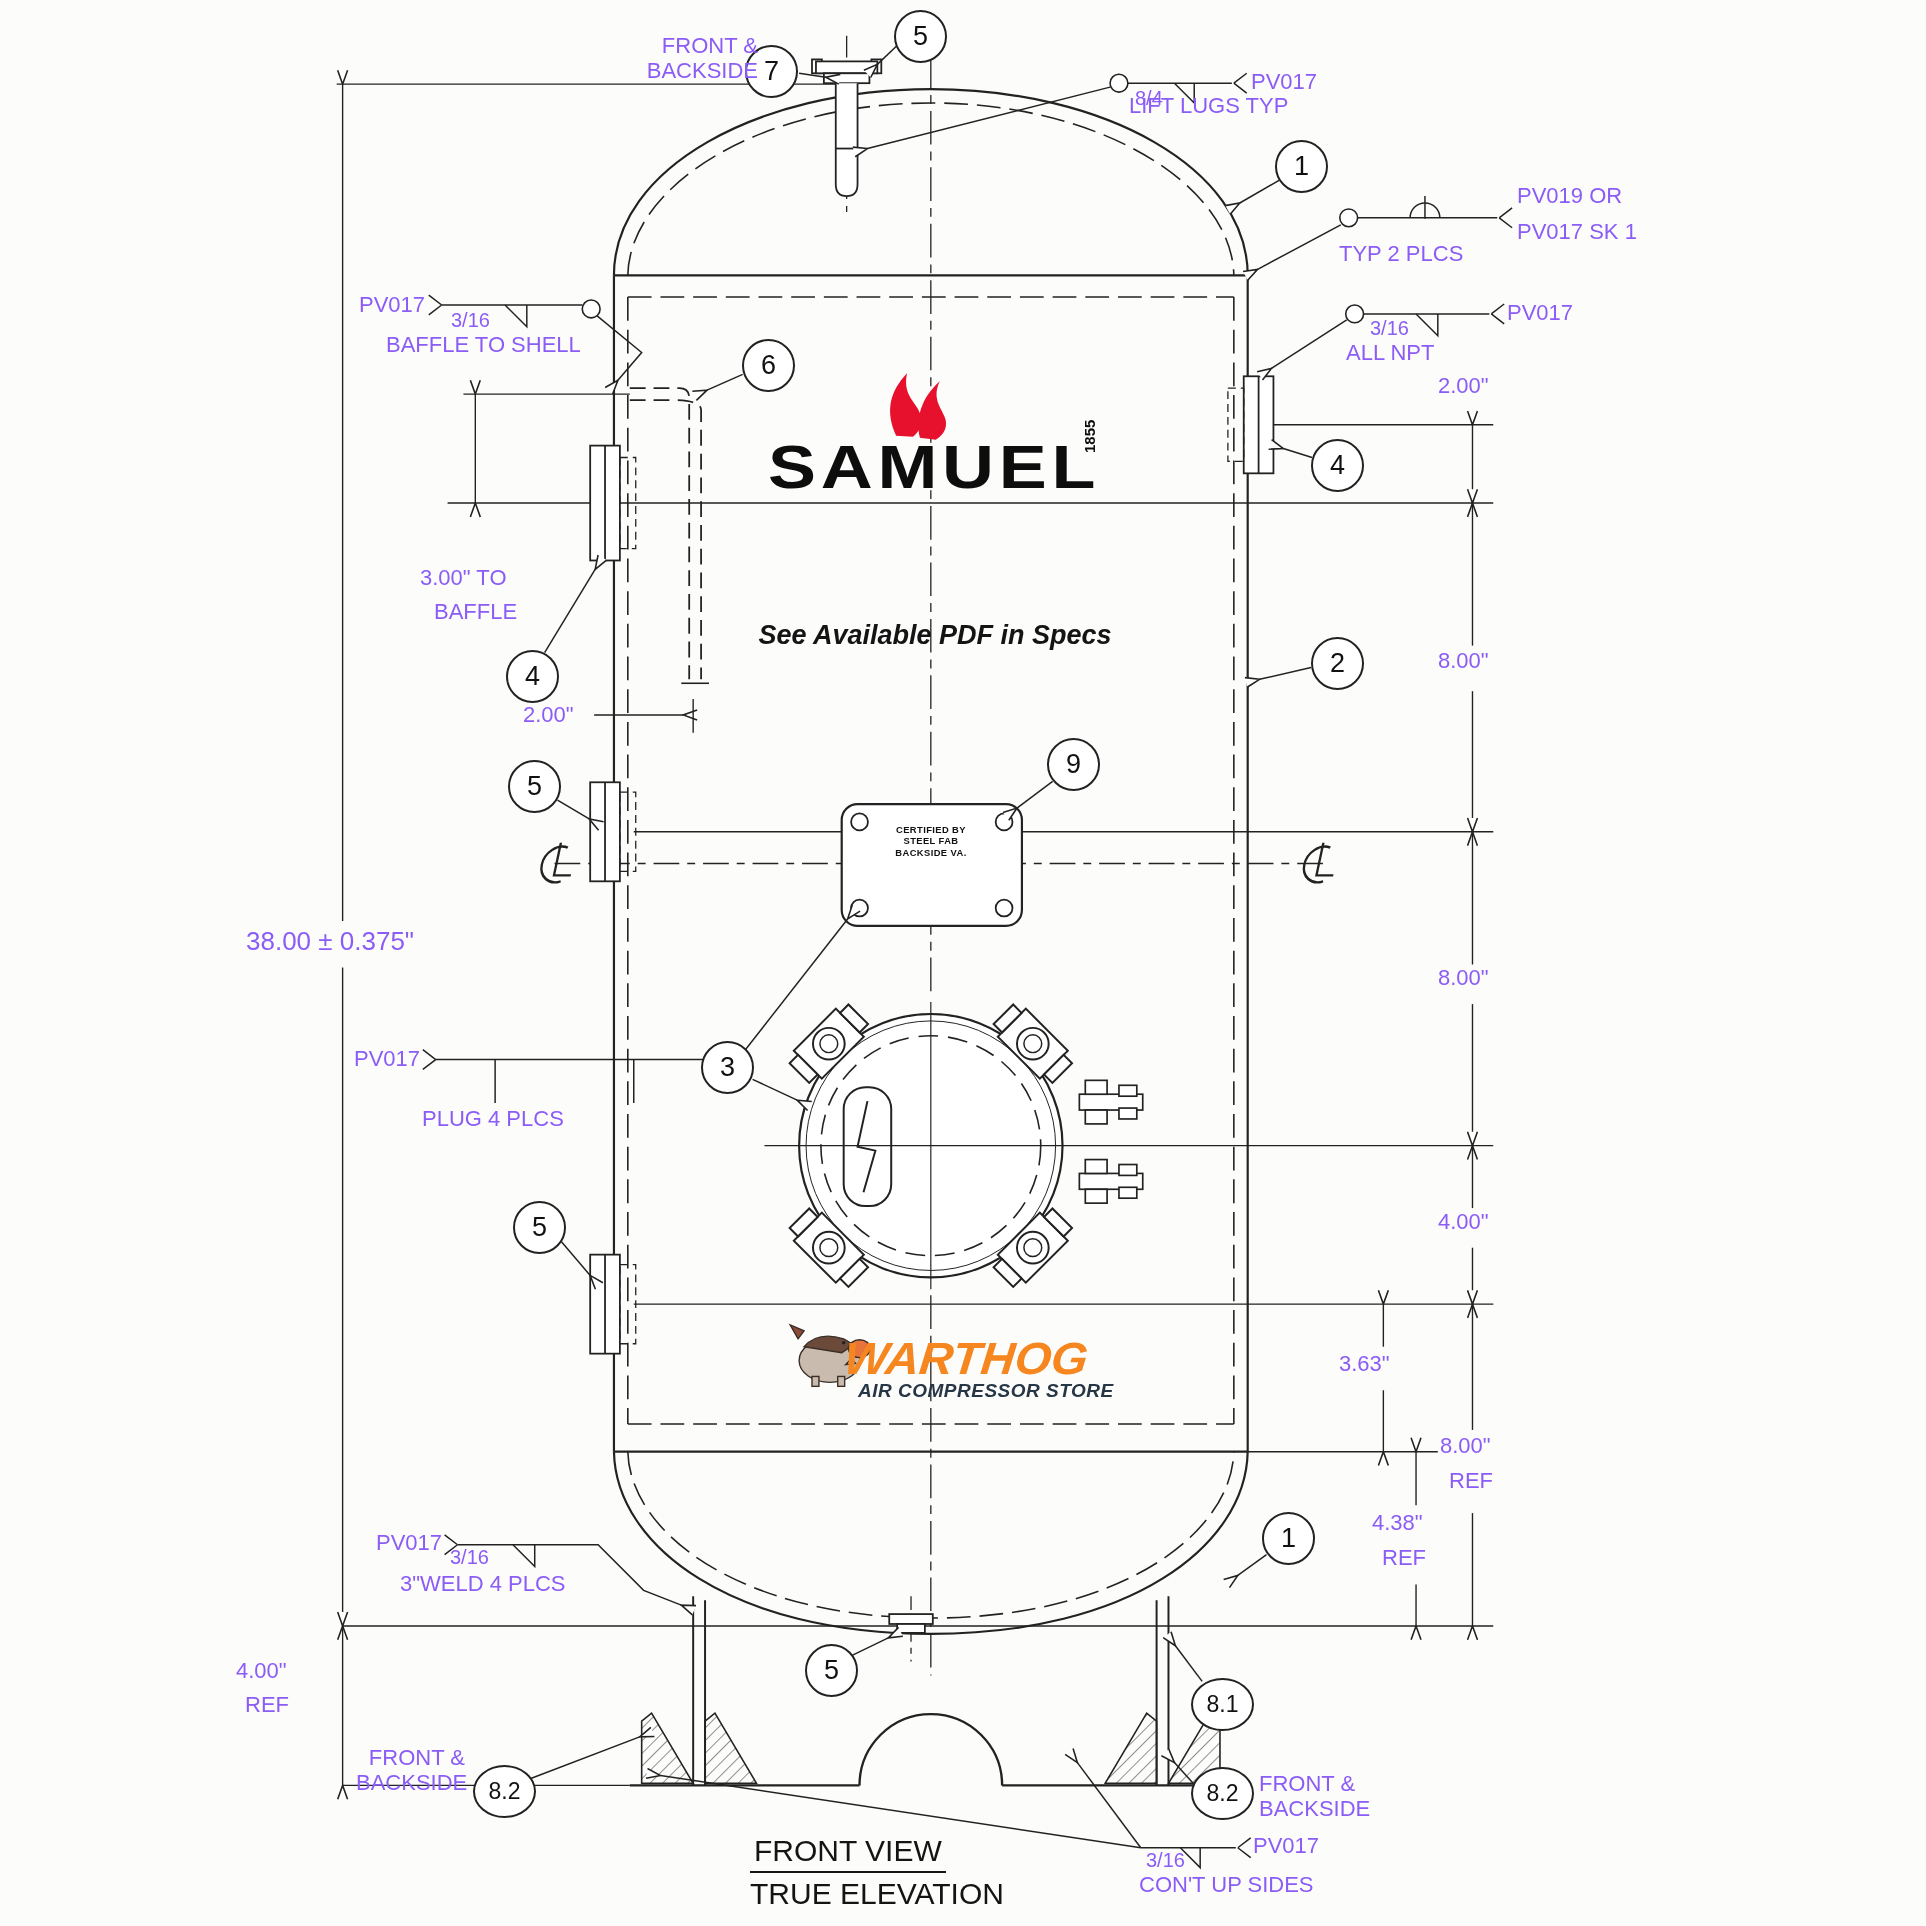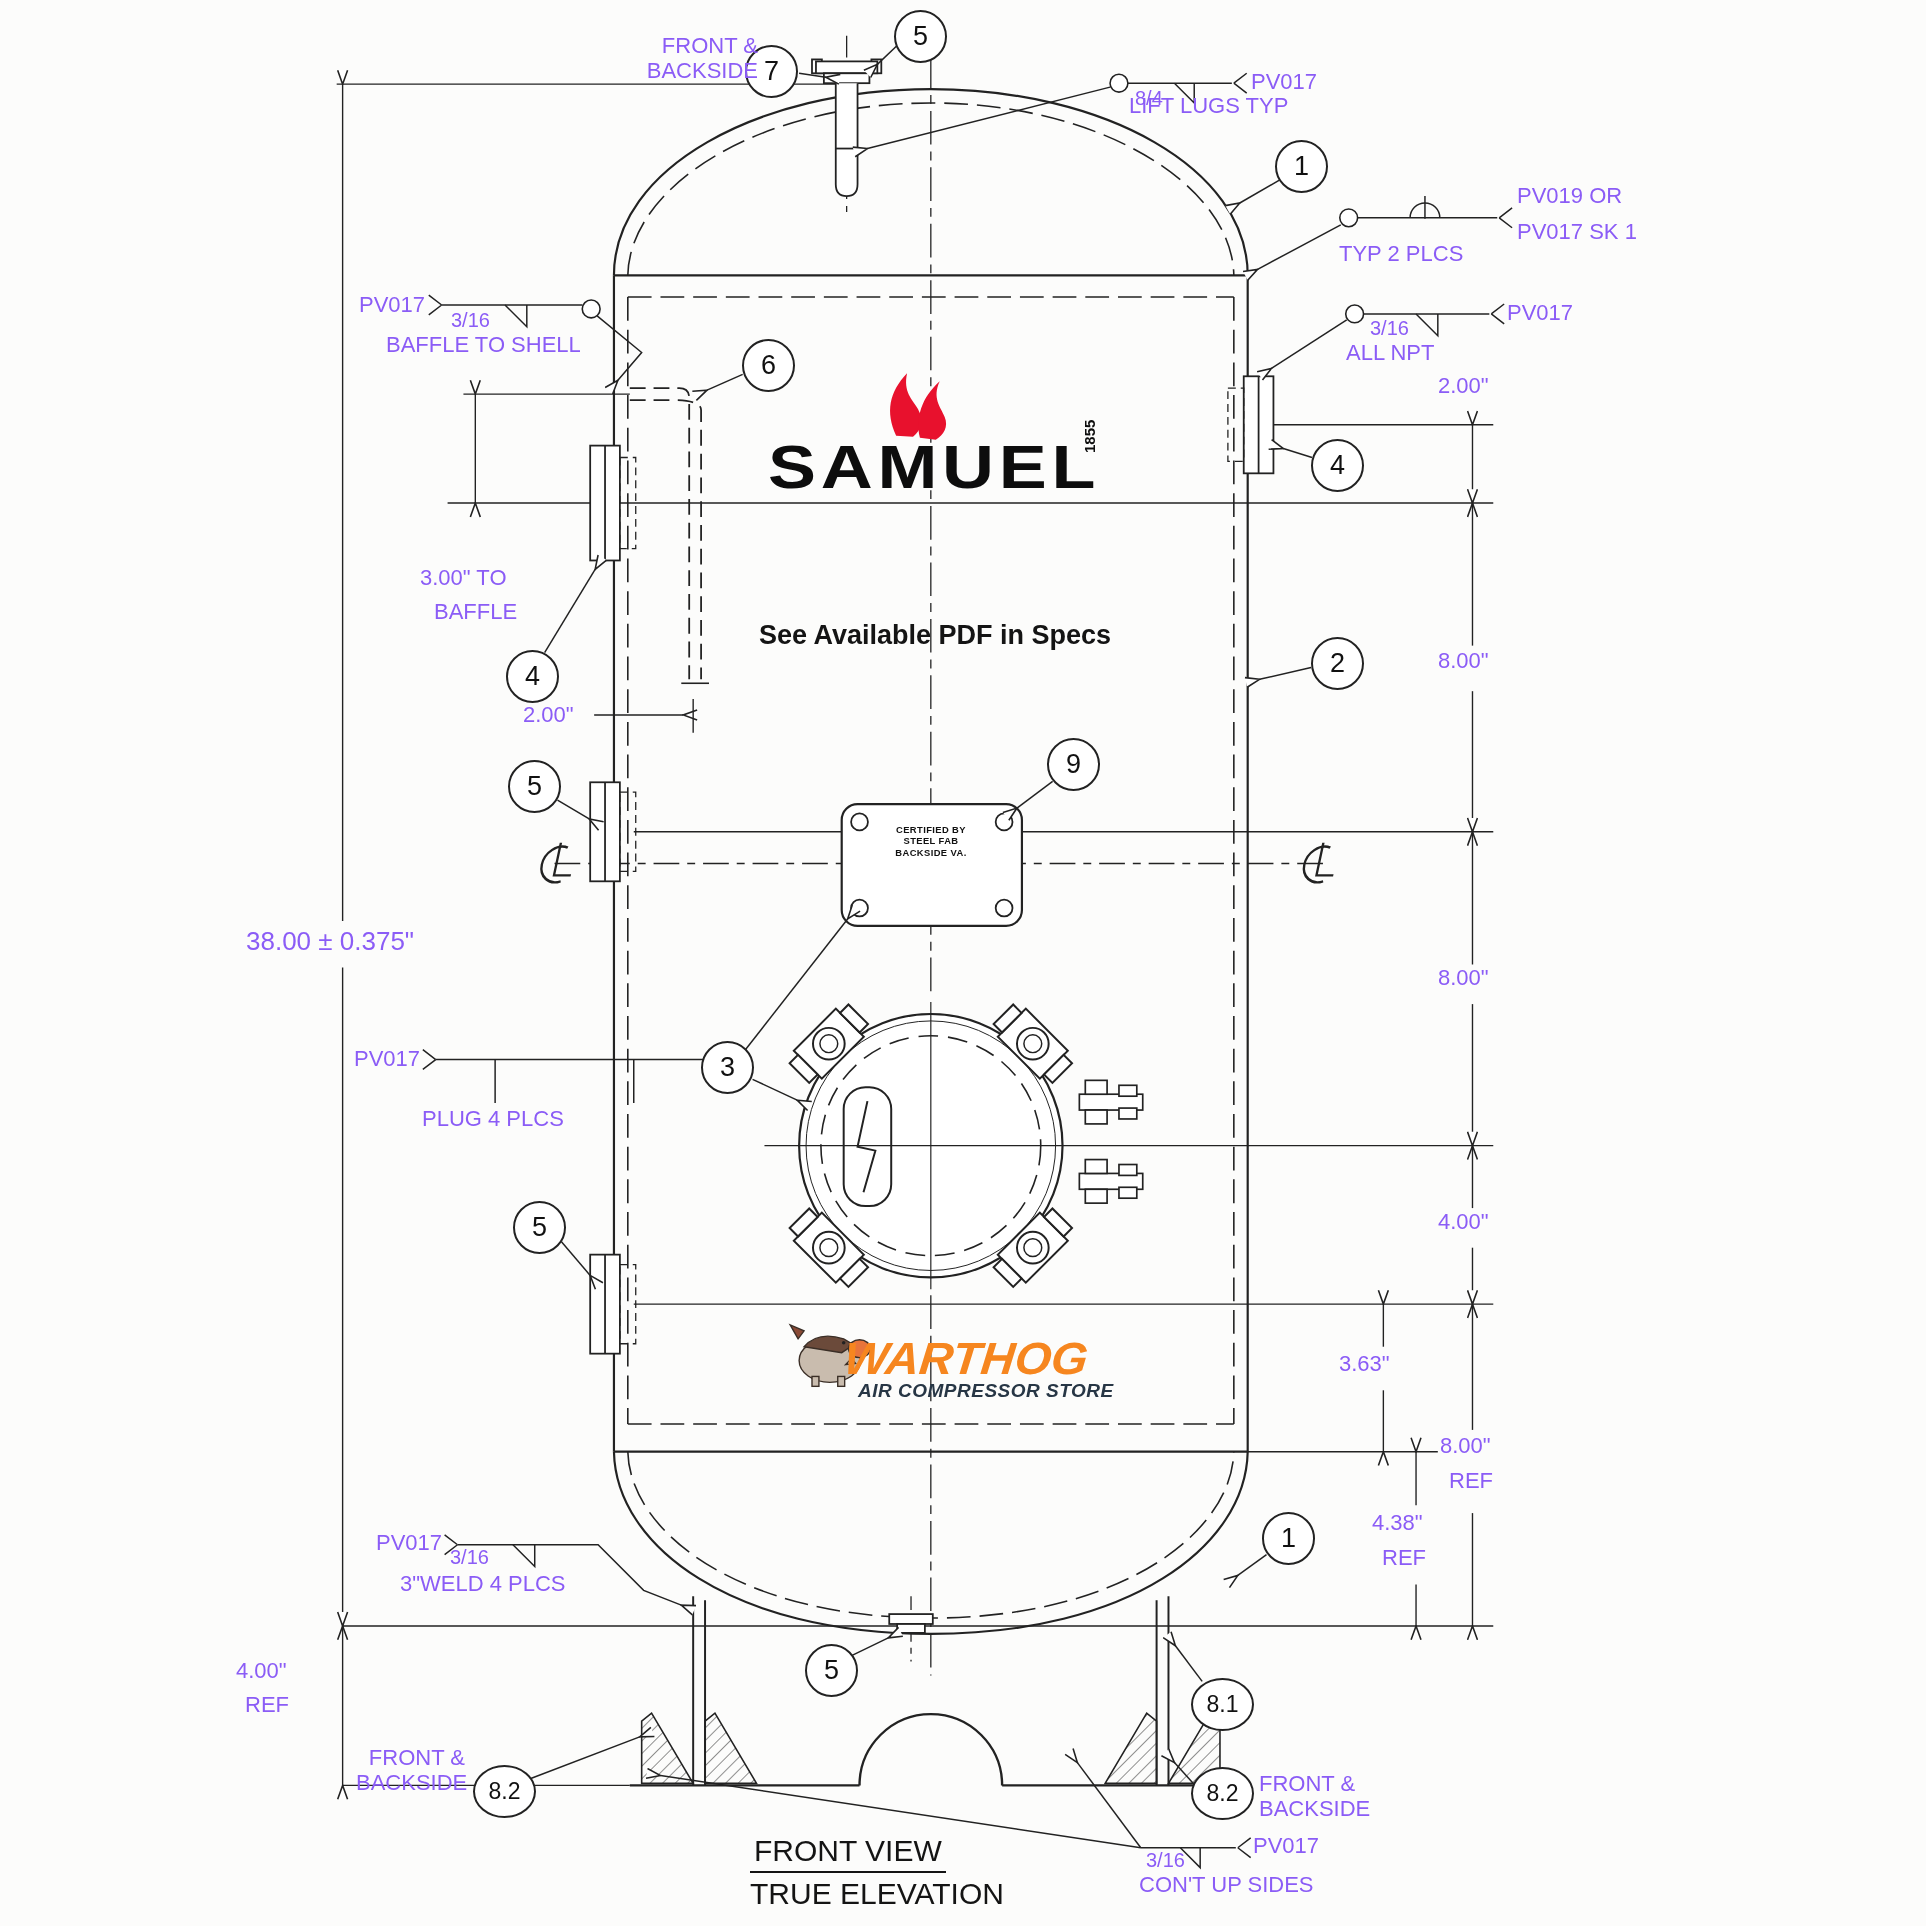--- a/index.html
+++ b/index.html
@@ -8,21 +8,21 @@
   svg.draw{position:absolute;left:0;top:0;}
   .lbl{position:absolute;font:22px/1.12 "Liberation Sans",sans-serif;color:#8b5cf6;white-space:nowrap;}
   .s20{font-size:20px;}
   .s26{font-size:26px;}
   .rt{text-align:right;}
   .bal{position:absolute;width:53px;height:53px;border:2.6px solid #222;border-radius:50%;
        background:#fff;display:flex;align-items:center;justify-content:center;
        font-size:27px;color:#111;box-sizing:border-box;}
   .bal.wide{width:63px;height:53px;font-size:23px;}
   .specnote{position:absolute;left:717px;top:620px;width:436px;text-align:center;
-            font-size:27px;font-weight:bold;}
+            font-size:27px;font-weight:bold;font-style:italic;}
   .samuel{position:absolute;left:768px;top:432px;font-size:61px;font-weight:900;
           letter-spacing:4px;transform:scaleX(1.18);transform-origin:left top;color:#0d0d0d;}
   .samyear{position:absolute;left:1081px;top:453px;font-size:15px;font-weight:bold;
            transform:rotate(-90deg);transform-origin:left top;color:#0d0d0d;}
   .warthog{position:absolute;left:847px;top:1333px;font-size:45px;font-style:italic;
            font-weight:900;color:#f6861f;transform:skewX(-6deg) scaleX(1.04);transform-origin:left top;}
   .warthog-sub{position:absolute;left:810px;top:1380px;font-size:19px;font-style:italic;
            font-weight:bold;color:#273645;letter-spacing:0.5px;margin-left:48px;}
   .plate-text{position:absolute;left:847px;top:824px;width:168px;text-align:center;
            font-size:9.4px;line-height:11.4px;font-weight:bold;letter-spacing:0.4px;color:#111;}

